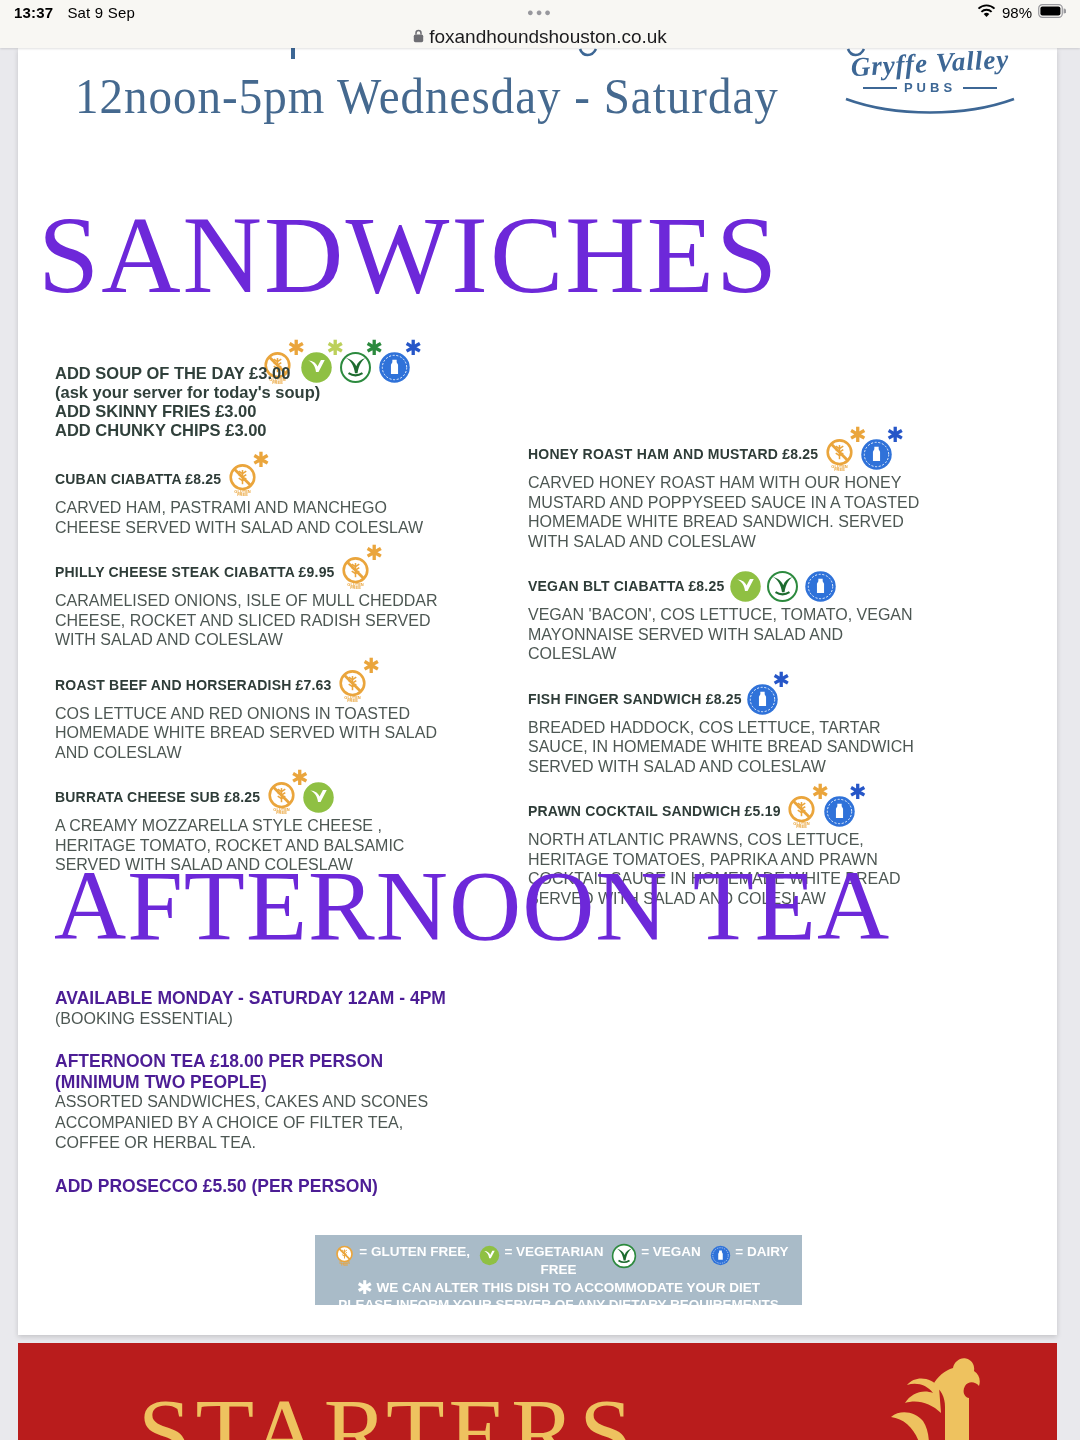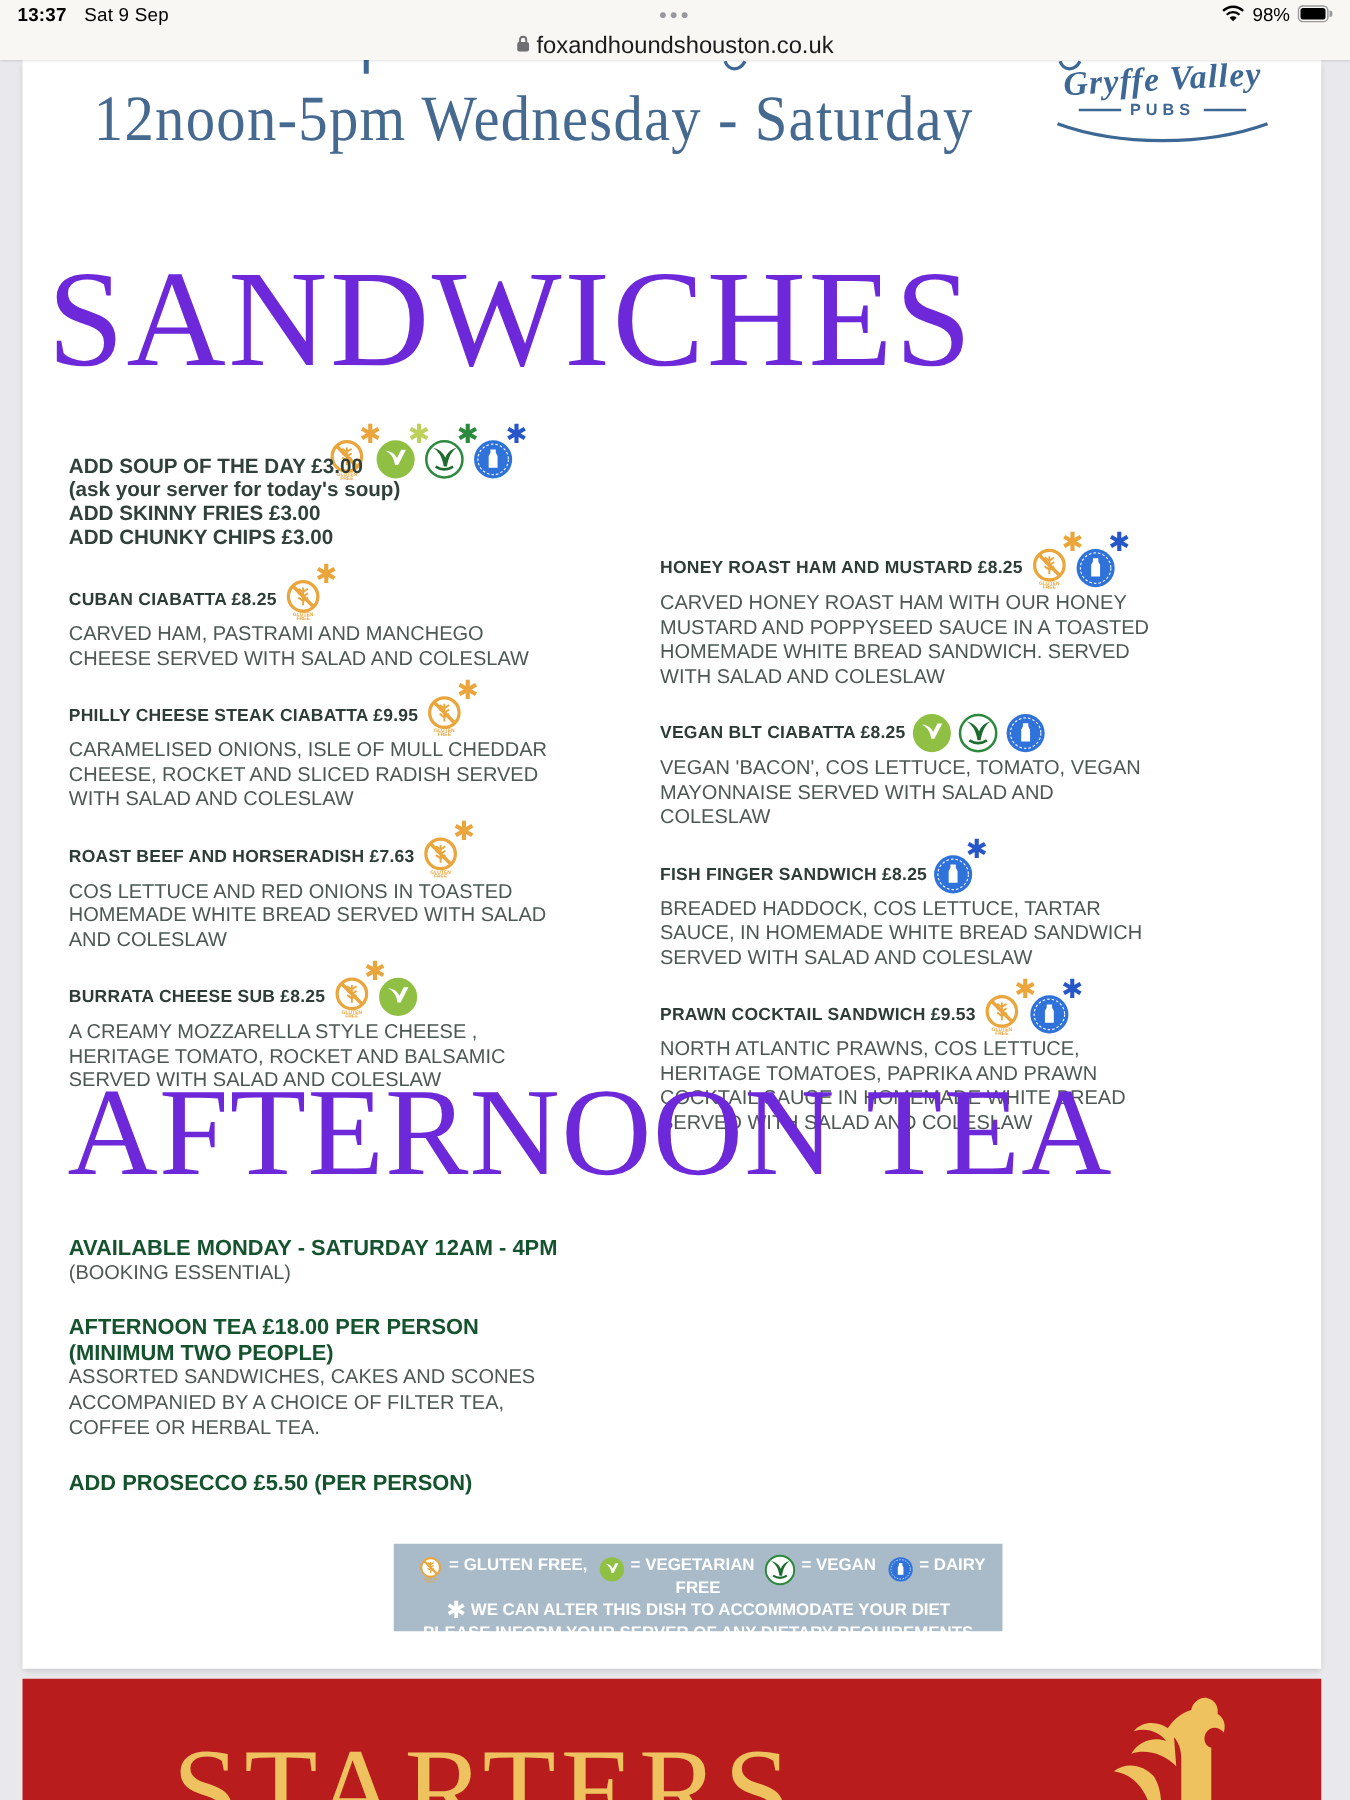--- a/index.html
+++ b/index.html
@@ -67,21 +67,21 @@
   .col-right { left:510px; top:390px; }
   .item { margin-bottom:19px; }
   .item-title { font-size:14px; font-weight:bold; color:#2e3c38;
     letter-spacing:.2px; }
   .item-desc { font-size:16px; color:#4d5753; line-height:19.5px; margin-top:2px; }
   .r2 { top:-8px; } .r3 { top:-11px; } .r1 { top:-5px; }
   .dicon { top:0; }
   
   .tea-block { position:absolute; left:37px; top:940px; width:405px;
     font-size:16px; color:#4d5753; line-height:20.5px; }
-  .tea-bold { font-size:17.5px; font-weight:bold; color:#14532d; }
+  .tea-bold { font-size:17.5px; font-weight:bold; color:#4c1d95; }
   .tea-gap { height:22px; }
   
   .legend { position:absolute; left:297px; top:1187px; width:487px; height:70px;
     background:#a9bbc8; color:#ffffff; font-weight:bold; font-size:13.5px;
     text-align:center; padding-top:8px; line-height:17.5px; }
   .legend .dicon.sm { margin:0 1px -6px 5px; }
   .legend .dicon.md { margin:0 0px -8px 4px; }
   .big-ast { font-size:19px; vertical-align:-2px; }
   .big-ast::before { content:"✱"; }
   
@@ -326,21 +326,21 @@
           <span class="dicon r2"><svg viewBox="0 0 26 26">
                 <circle cx="13" cy="13" r="12" fill="#2f72d9"></circle>
                 <circle cx="13" cy="13" r="9.6" fill="none" stroke="#fff" stroke-width="0.7" stroke-dasharray="1.6 1.3"></circle>
                 <path d="M11.3 6.8 h3.4 v2 l1.1 2.1 v7.3 h-5.6 v-7.3 l1.1-2.1 z" fill="#fff"></path>
               </svg><i class="ast ast-b">✱</i></span>
         </div>
         <div class="item-desc">BREADED HADDOCK, COS LETTUCE, TARTAR SAUCE, IN HOMEMADE WHITE BREAD SANDWICH SERVED WITH SALAD AND COLESLAW</div>
       </div>
       <div class="item">
         <div class="item-title-row">
-          <span class="item-title">PRAWN COCKTAIL SANDWICH £9.53</span>
+          <span class="item-title">PRAWN COCKTAIL SANDWICH £5.19</span>
           <span class="dicon r3"><svg viewBox="0 0 26 28">
                 <circle cx="13" cy="12" r="10" fill="#fff" stroke="#eaa53c" stroke-width="2.2"></circle>
                 <g stroke="#eaa53c" stroke-width="1.3" fill="none">
                   <line x1="13" y1="6" x2="13" y2="18"></line>
                   <path d="M13 9 l-3.2 -2.2 M13 9 l3.2 -2.2 M13 12 l-3.2 -2.2 M13 12 l3.2 -2.2 M13 15 l-3.2 -2.2 M13 15 l3.2 -2.2"></path>
                 </g>
                 <line x1="5.8" y1="4.8" x2="20.2" y2="19.2" stroke="#eaa53c" stroke-width="2.4"></line>
                 <text x="13" y="25.4" font-size="3.4" font-weight="bold" text-anchor="middle" fill="#eaa53c">GLUTEN</text>
                 <text x="13" y="28" font-size="3.4" font-weight="bold" text-anchor="middle" fill="#eaa53c">FREE</text>
               </svg><i class="ast ast-o">✱</i></span>

